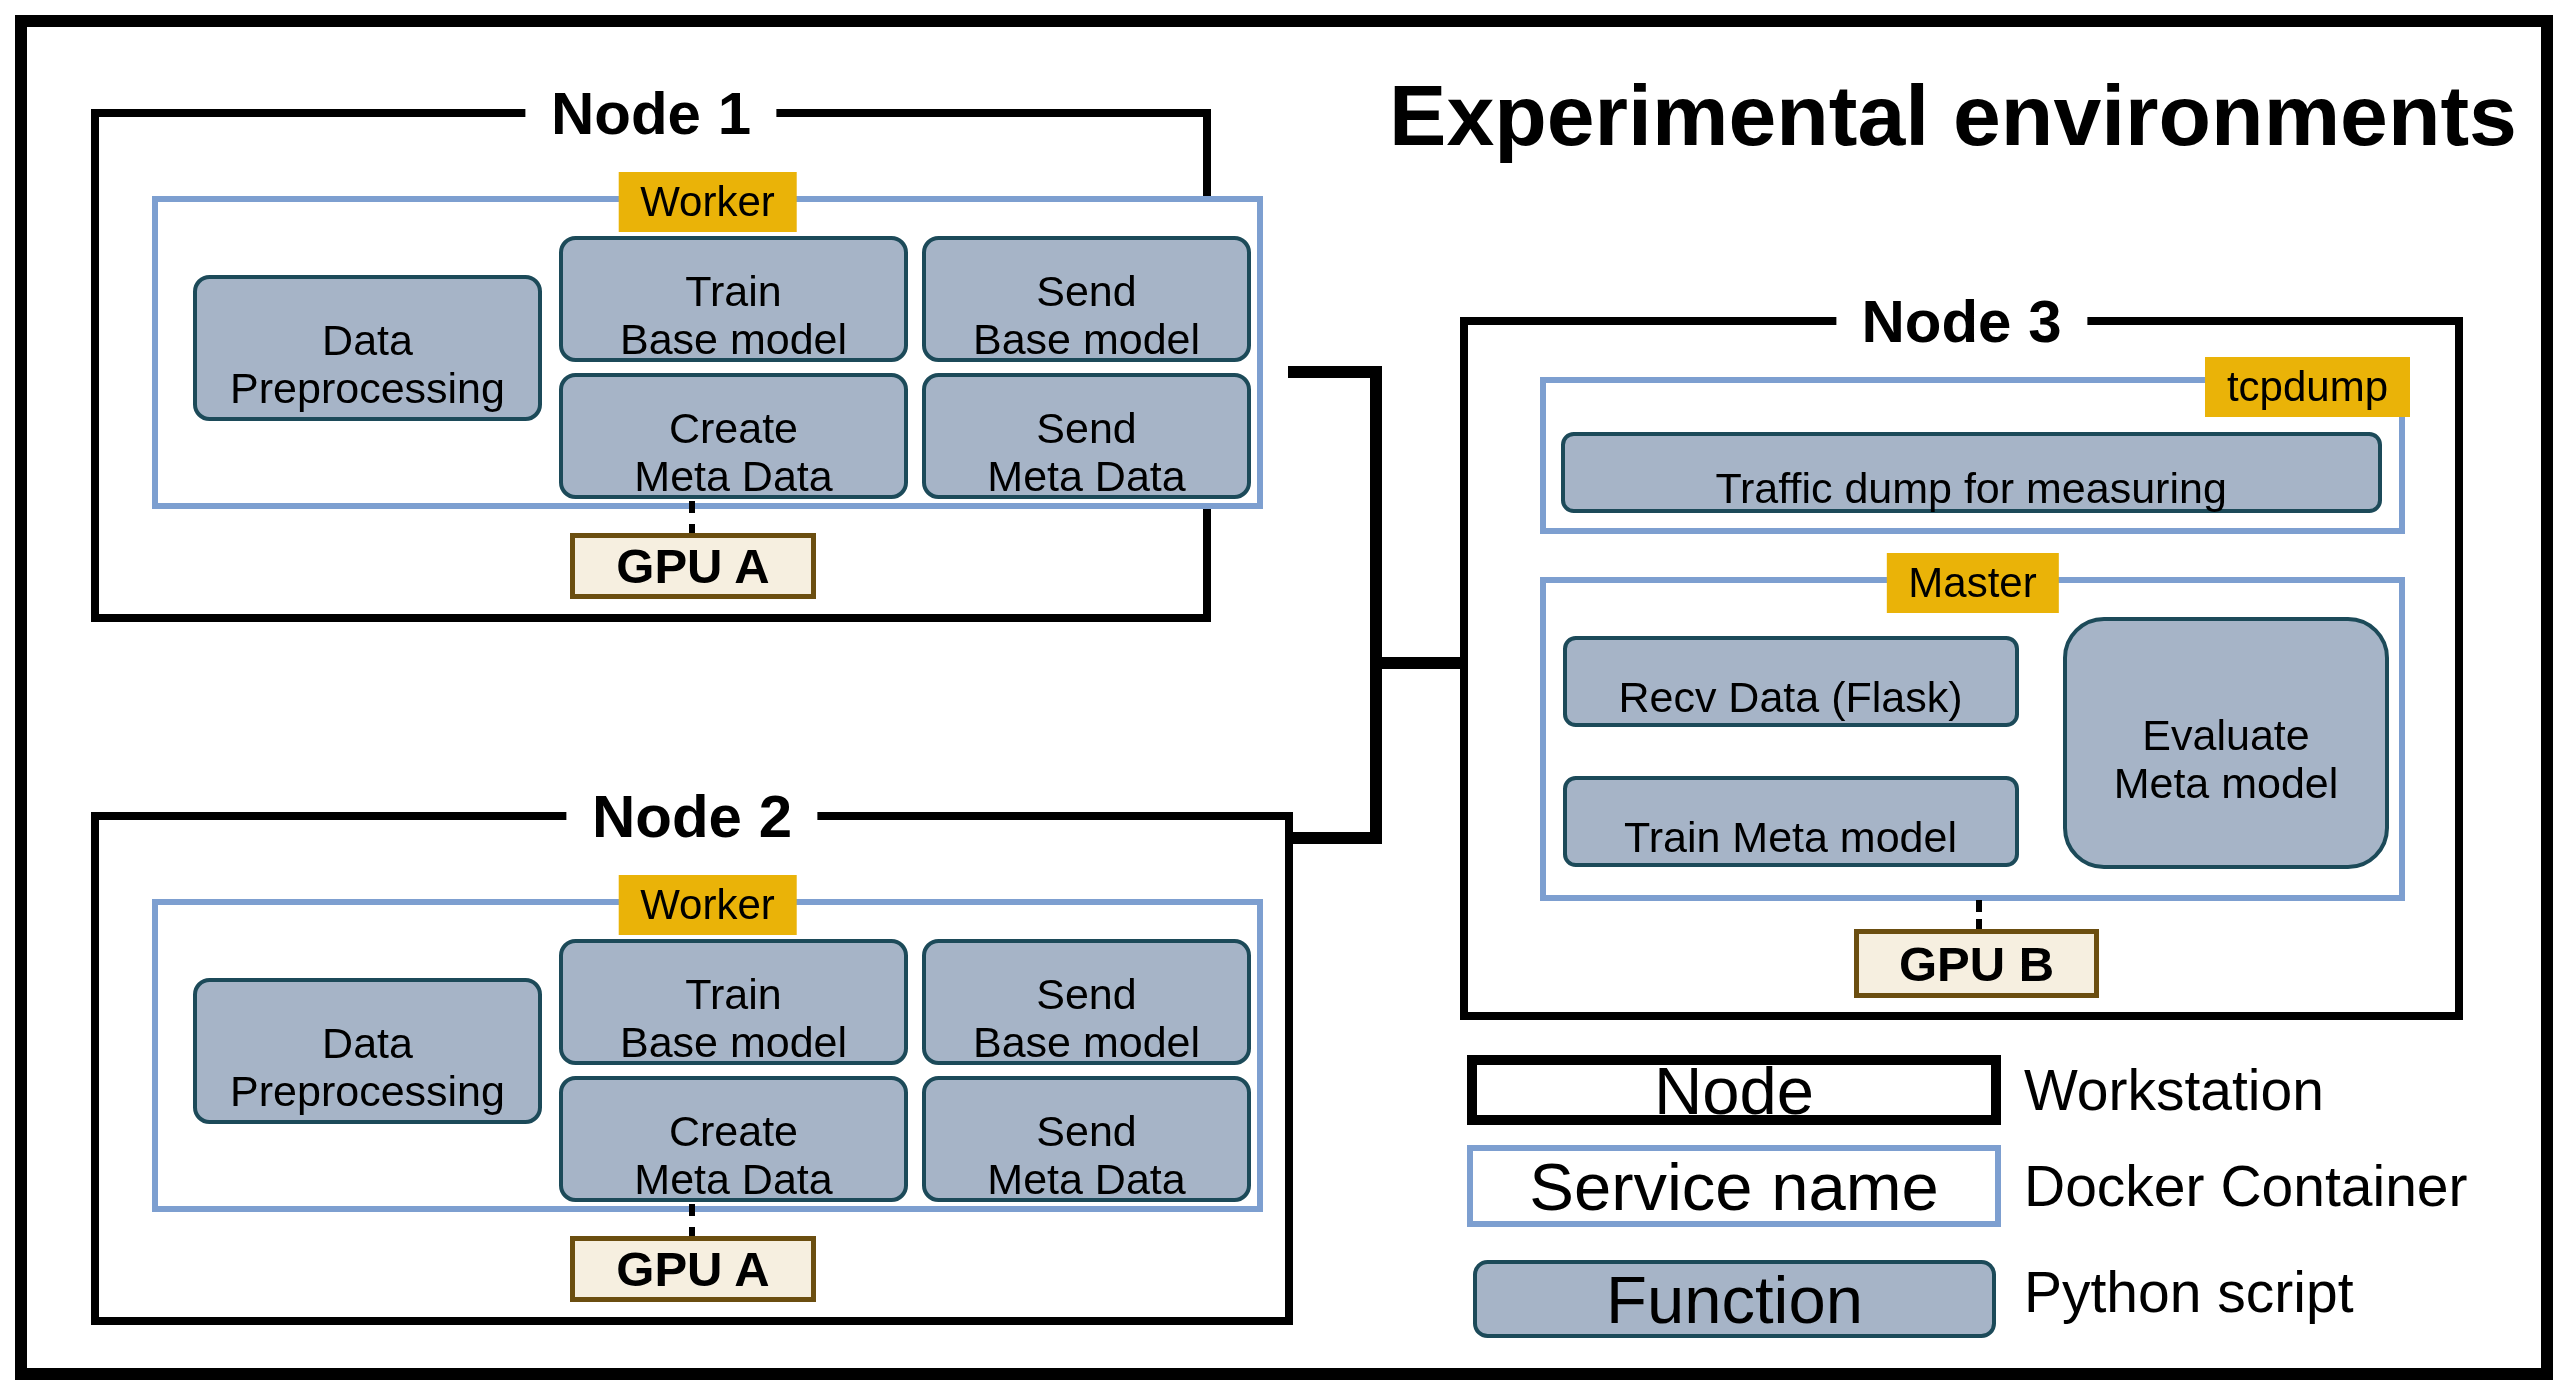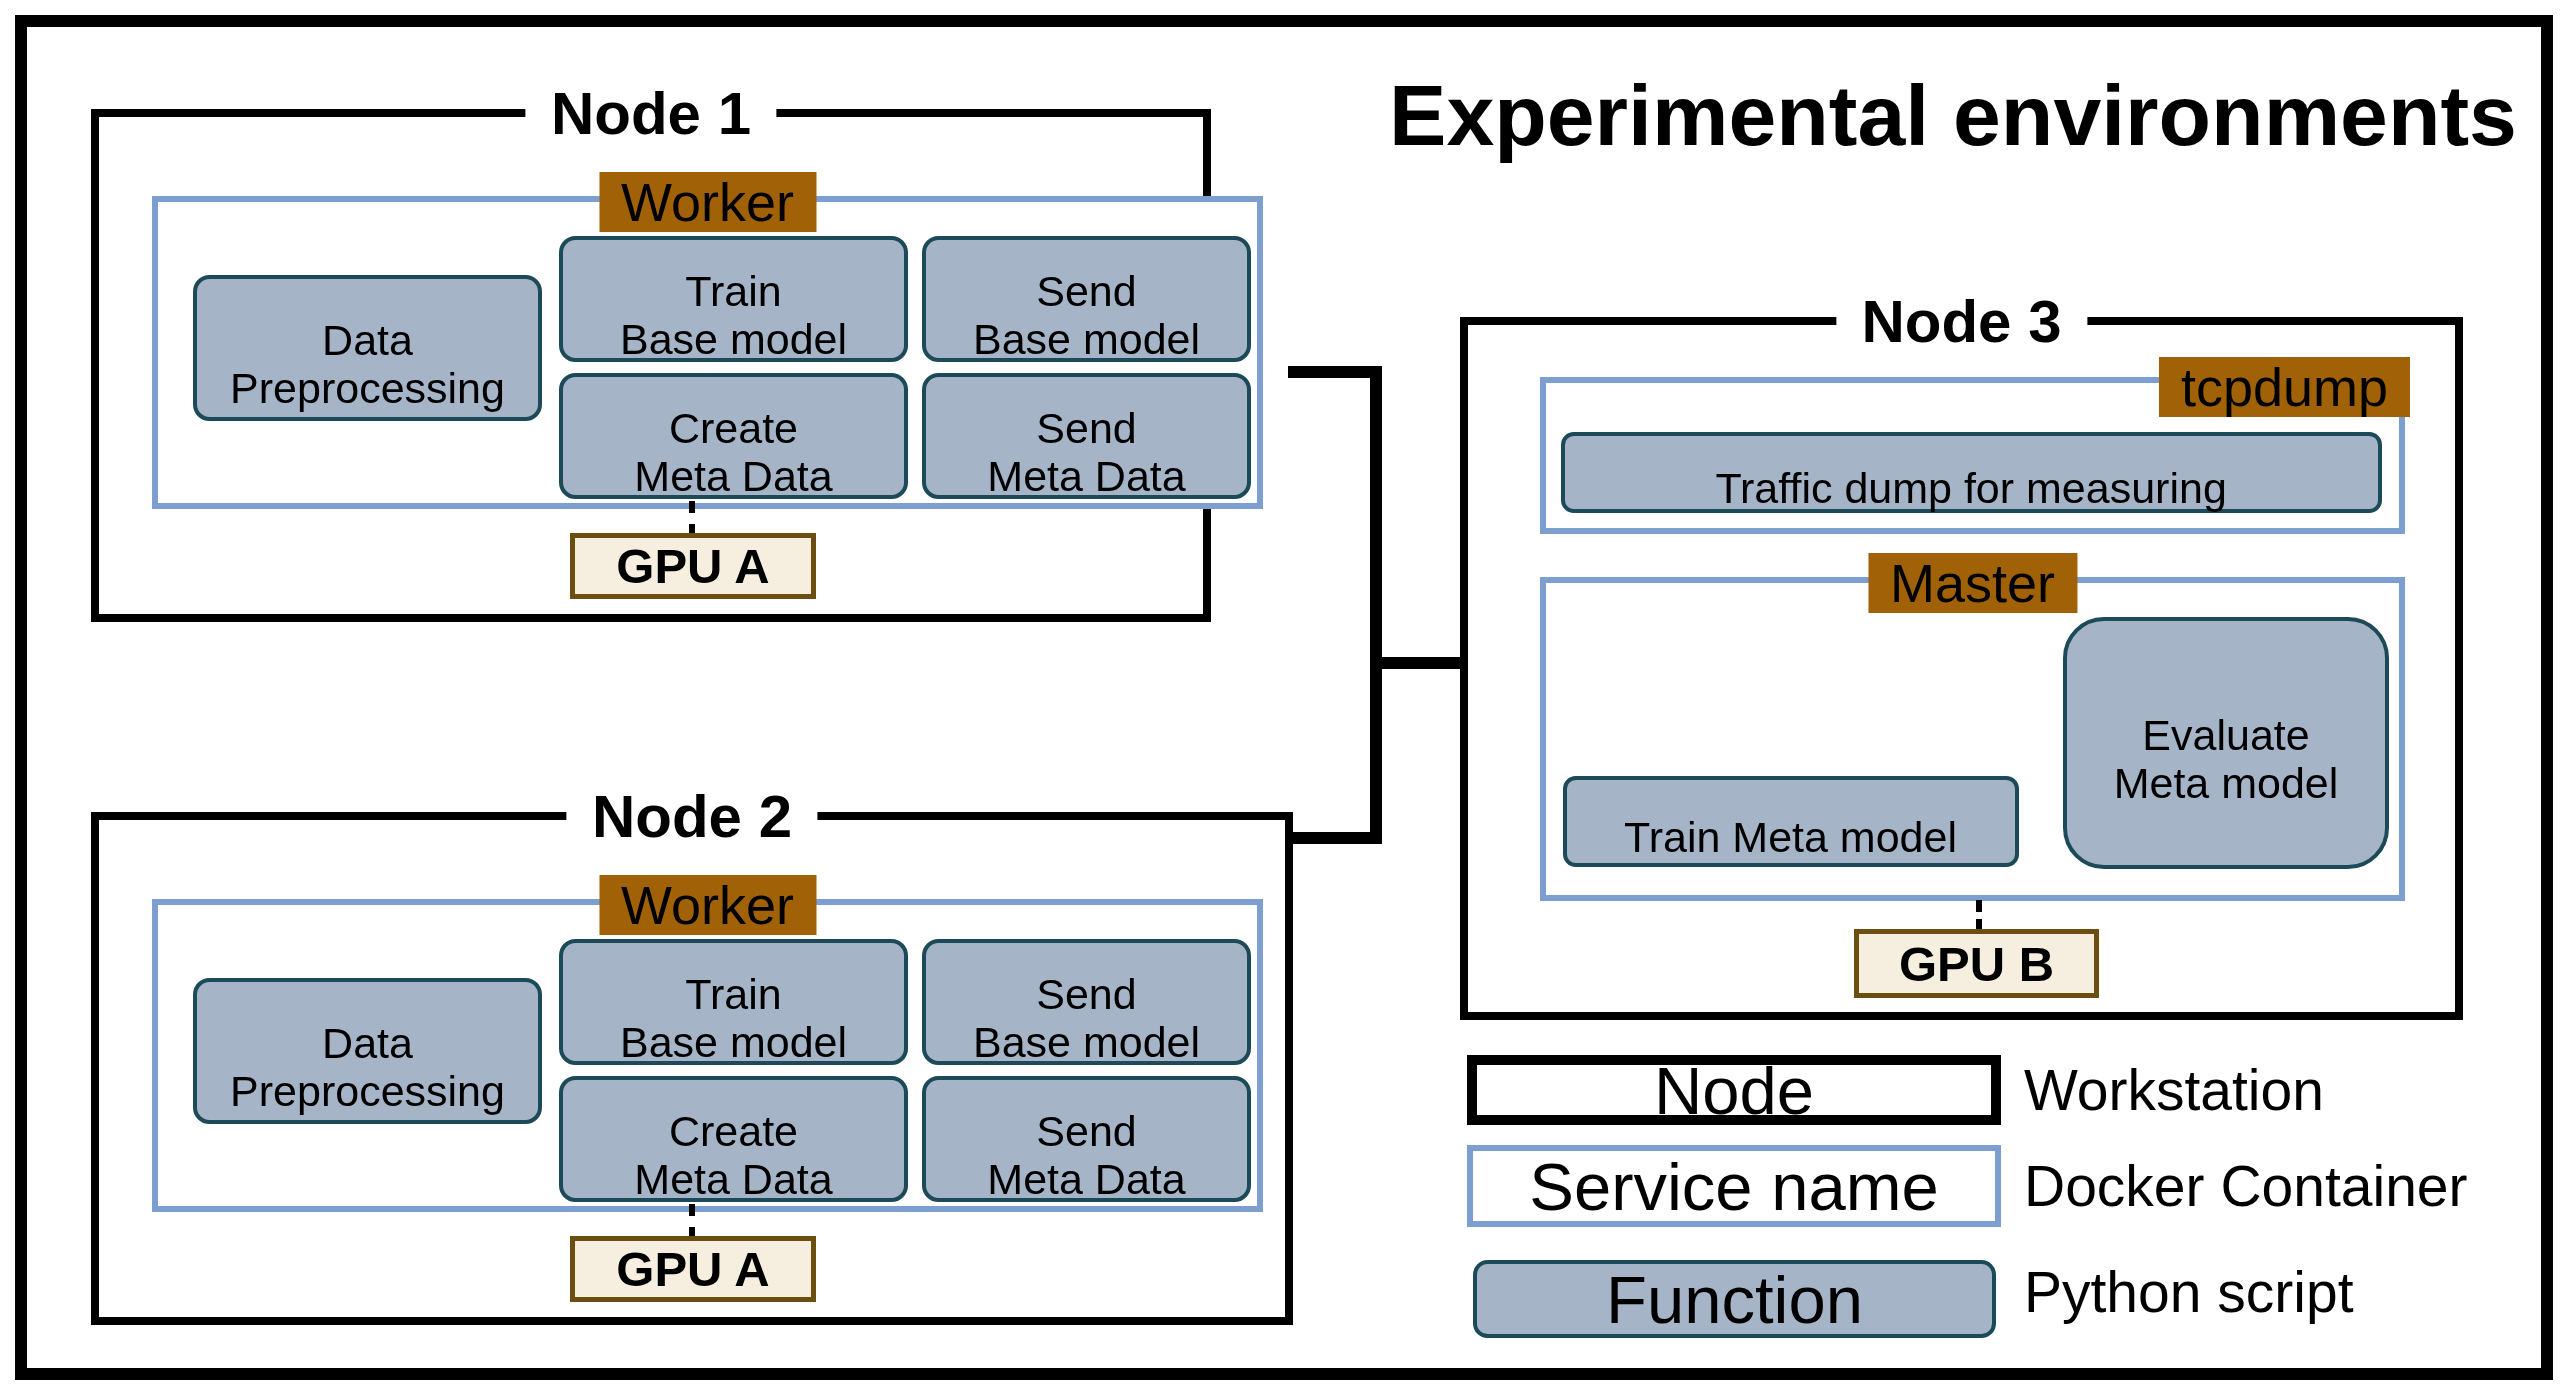--- a/index.html
+++ b/index.html
@@ -48,22 +48,22 @@
   }
 
   
   .service {
     position: absolute;
     border: 6.4px solid var(--service-border, #7d9fd0);
     background: #ffffff;
   }
   .service-label {
     position: absolute;
-    background: #a16207;
-    font-size: 54px; line-height: 60px;
+    background: #eab308;
+    font-size: 42px; line-height: 60px;
     padding: 0 22px;
     white-space: nowrap;
   }
   .service-label.center { left: 50%; top: -30px; transform: translateX(-50%); }
   .service-label.topright { right: -11px; top: -25.6px; text-align: right; }
 
   
   .fn {
     position: absolute;
     background: var(--function-fill, #a6b4c7);
@@ -205,20 +205,23 @@
       <div class="service-label topright">tcpdump</div>
 
       <div class="fn" style="left:14.6px; top:49px; width:821px; height:81px; border-radius:12.8px;">
         <span class="fn-label">Traffic dump for measuring</span>
       </div>
     </div>
 
     <div class="service" style="left:72px; top:252px; width:865px; height:324px;">
       <div class="service-label center">Master</div>
 
+      <div class="fn" style="left:16.5px; top:53px; width:456px; height:91px; border-radius:12.8px;">
+        <span class="fn-label">Recv Data (Flask)</span>
+      </div>
       <div class="fn" style="left:16.5px; top:193px; width:456px; height:91px; border-radius:12.8px;">
         <span class="fn-label">Train Meta model</span>
       </div>
       <div class="fn big-round" style="left:517px; top:34px; width:326px; height:252px;">
         <span class="fn-label">Evaluate
 Meta model</span>
       </div>
     </div>
 
     <div class="dash-line" style="left:508px; top:575px; height:31px;"></div>

